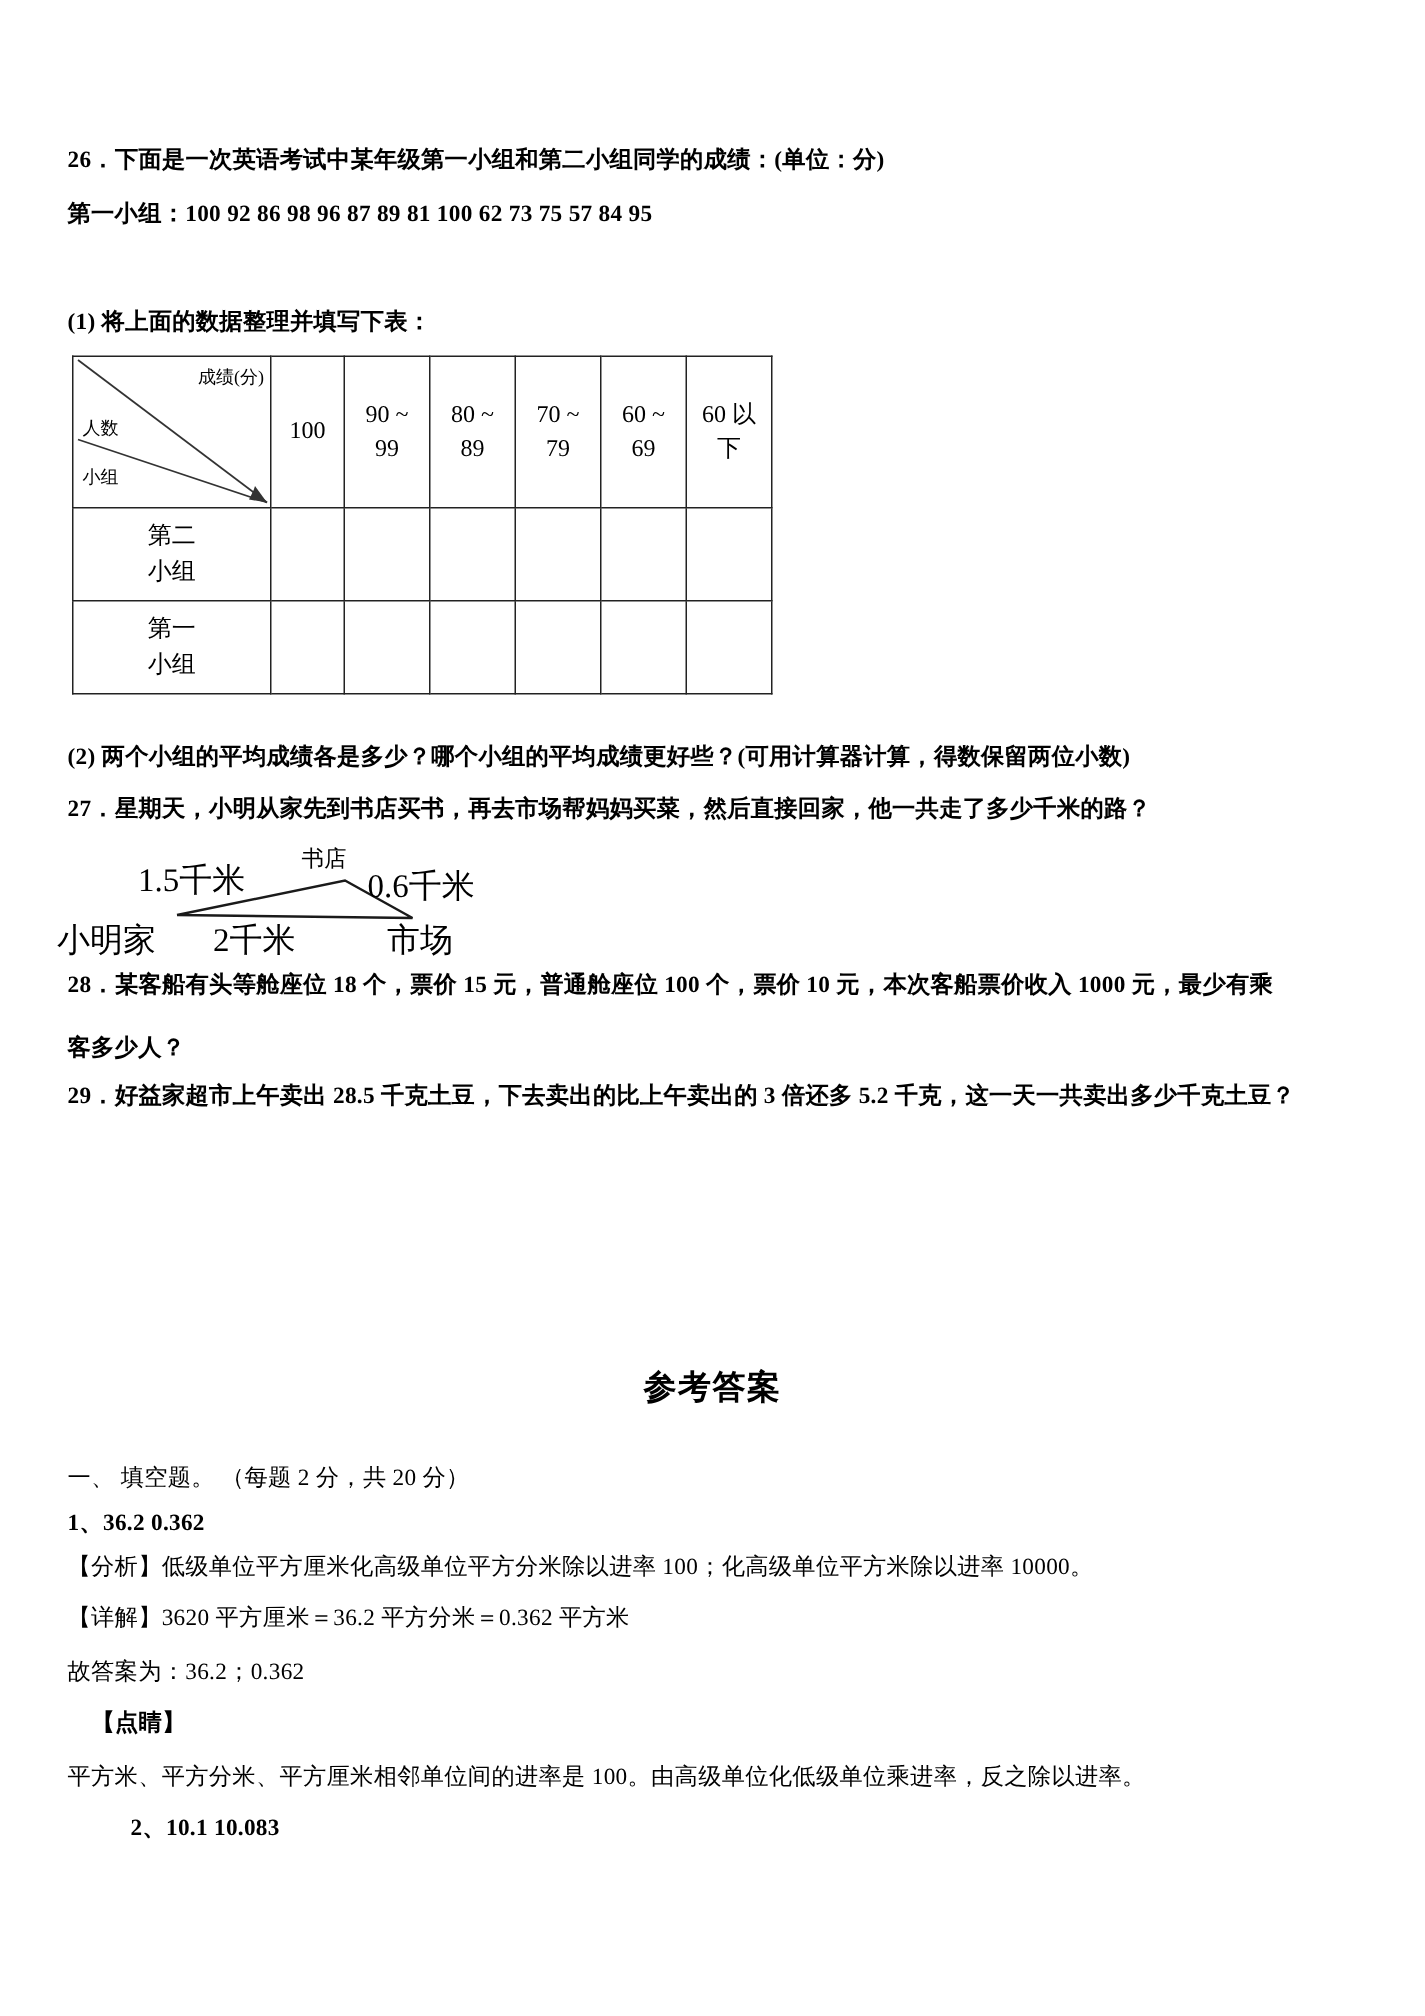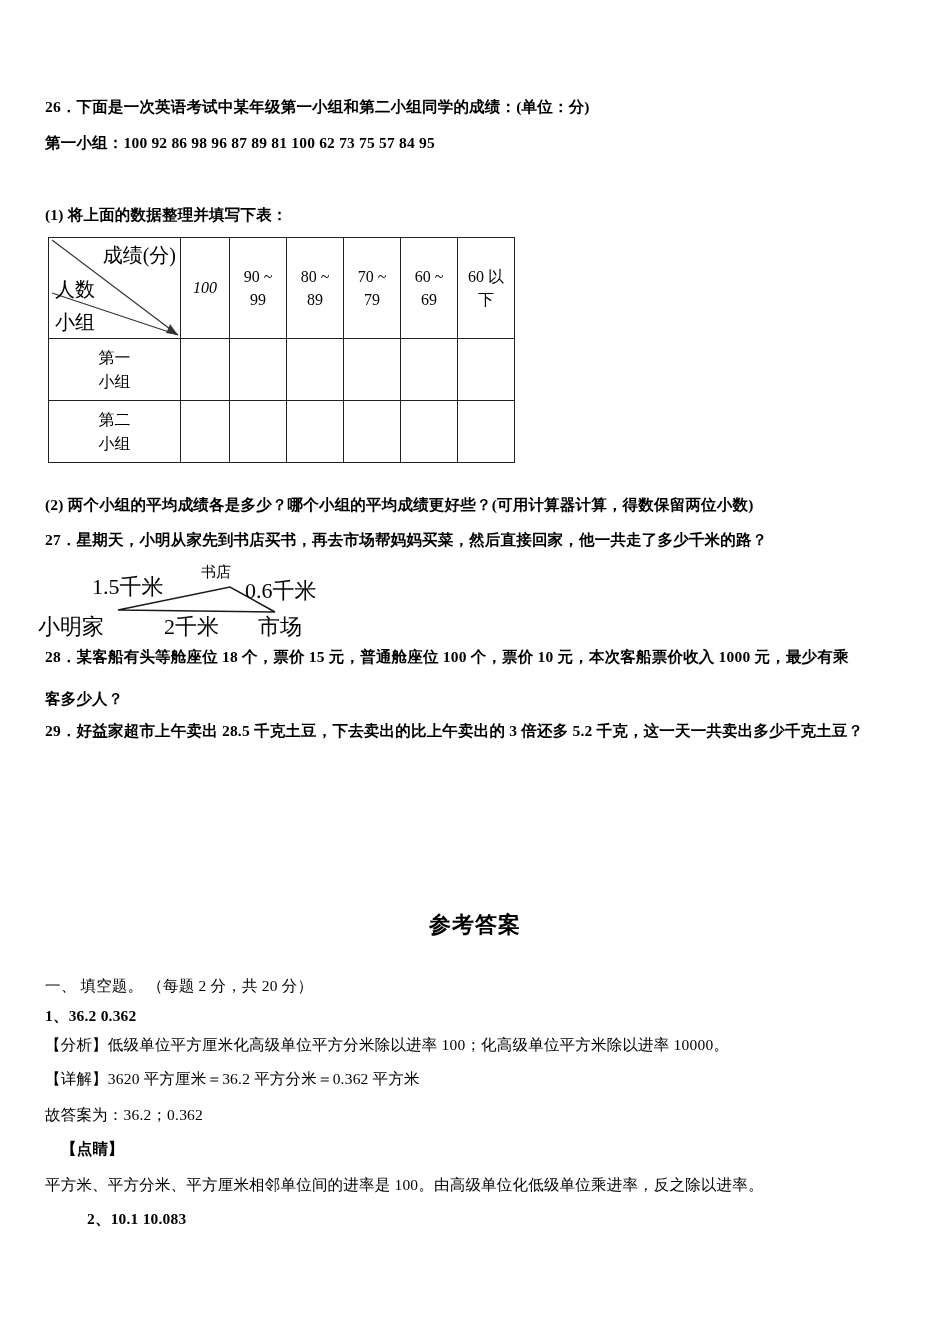--- a/index.html
+++ b/index.html
@@ -52,39 +52,39 @@
   .tally-table td {
     border: 1.3px solid #222;
     padding: 0;
     text-align: center;
     vertical-align: middle;
     font-size: 16px;
     line-height: 1.45;
     font-weight: normal;
   }
   .col-hd { width: 131px; }
-  .col-b  { width: 48px; font-style: italic;  }
+  .col-b  { width: 48px;  }
   .col-r  { width: 56px;  }
   .row-h  { height: 100px; }
   .row-d  { height: 61px;  }
 
   
   .corner {
     position: relative;
     overflow: hidden;
   }
   .corner svg {
     position: absolute;
     left: 0; top: 0;
     width: 100%;
     height: 100%;
   }
   .corner .lbl {
     position: absolute;
-    font-size: 20px;
+    font-size: 12px;
     line-height: 1;
     white-space: nowrap;
   }
   .corner .lbl-score { right: 4px;  top: 7px; }
   .corner .lbl-count { left: 6px;   top: 41px; }
   .corner .lbl-group { left: 6px;   top: 74px; }
 
   .cell-2l { font-size: 15.5px; line-height: 1.5; }
   .rowlabel { font-size: 16px; line-height: 1.5; }
 
@@ -103,21 +103,21 @@
     position: absolute;
     font-family: "Liberation Serif", "DejaVu Serif", serif;
     font-size: 22px;
     white-space: nowrap;
     color: #000;
   }
   #lbl-shudian   { left: 171px; top: 5px;  font-size: 15px; }
   #lbl-15km      { left: 62px;  top: 14px; }
   #lbl-06km      { left: 215px; top: 18px; }
   #lbl-home      { left: 8px;   top: 54px; }
-  #lbl-2km       { left: 134px; top: 54px; text-align: right; }
+  #lbl-2km       { left: 112px; top: 54px; text-align: right; }
   #lbl-market    { left: 228px; top: 54px; }
 
   
   #q28-stem  { left: 45px; top: 648px; }
   #q28-stem2 { left: 45px; top: 690px; }
   #q29-stem  { left: 45px; top: 722px; }
 
   
   #answers-title {
     position: absolute;
@@ -182,34 +182,34 @@
         <span>69</span>
       </td>
       <td class="col-r row-h cell-2l">
         <span>60 以</span><br>
         <span>下</span>
       </td>
     </tr>
 
     <tr>
       <td class="col-hd row-d rowlabel">
-        <span>第一</span><br>
+        <span>第二</span><br>
         <span>小组</span>
       </td>
       <td class="col-b row-d"></td>
       <td class="col-r row-d"></td>
       <td class="col-r row-d"></td>
       <td class="col-r row-d"></td>
       <td class="col-r row-d"></td>
       <td class="col-r row-d"></td>
     </tr>
 
     <tr>
       <td class="col-hd row-d rowlabel">
-        <span>第二</span><br>
+        <span>第一</span><br>
         <span>小组</span>
       </td>
       <td class="col-b row-d"></td>
       <td class="col-r row-d"></td>
       <td class="col-r row-d"></td>
       <td class="col-r row-d"></td>
       <td class="col-r row-d"></td>
       <td class="col-r row-d"></td>
     </tr>
   </tbody>

